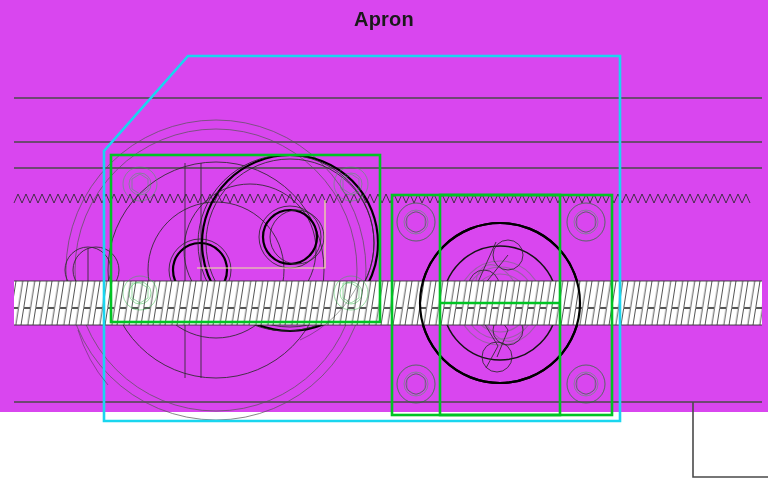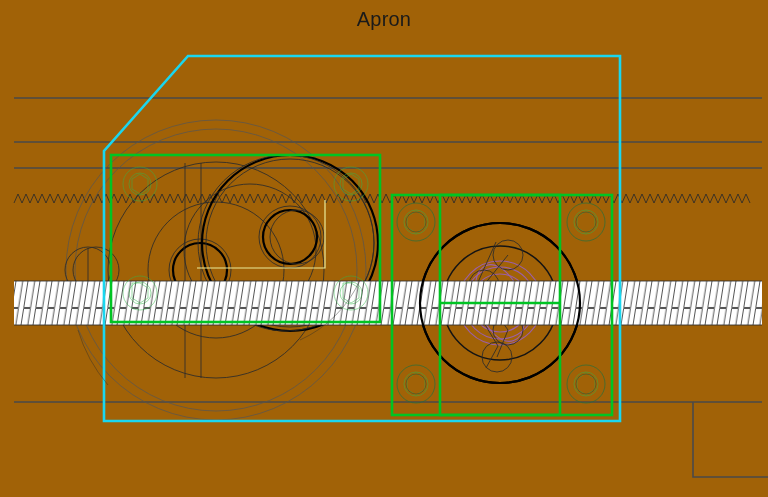--- a/index.html
+++ b/index.html
@@ -10,22 +10,23 @@
   body {
     width: 768px;
     height: 497px;
     font-family: "Liberation Sans", sans-serif;
     overflow: hidden;
     position: relative;
   }
   #canvas-root {
     position: relative;
     width: 768px;
-    height: 497px;
-    background: #a16207;
+    height: 412px;
+    background: #d946ef;
+    font-weight: bold;
   }
   #title {
     position: absolute;
     left: 0;
     top: 8px;
     width: 768px;
     text-align: center;
     font-family: "Liberation Sans", sans-serif;
     font-size: 20px;
     color: #1a1a1a;

